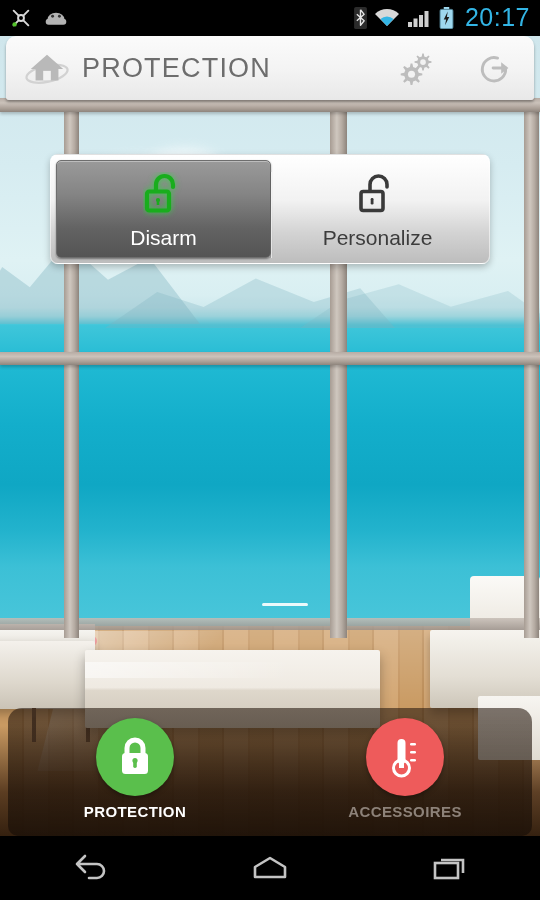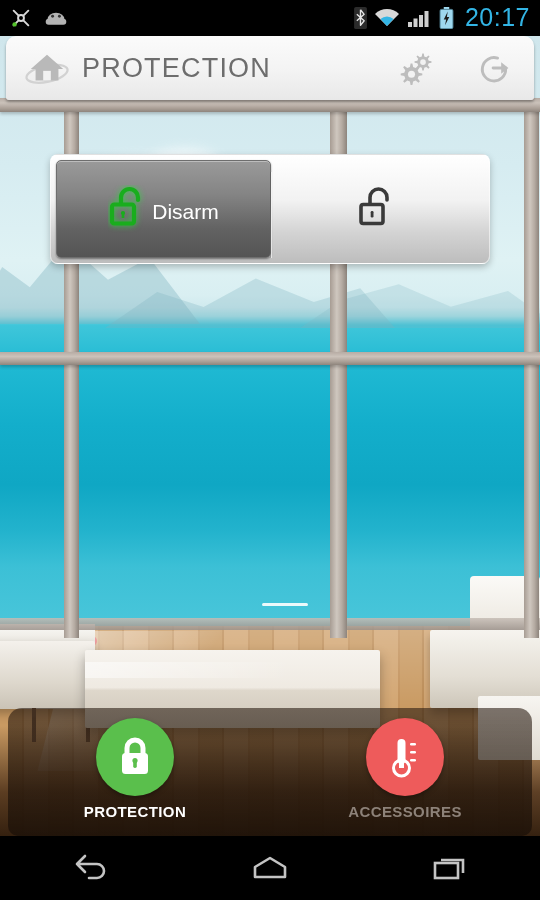--- a/index.html
+++ b/index.html
@@ -174,21 +174,21 @@
   
   .segment {
     position:absolute; left:50px; top:154px; width:440px; height:110px;
     background:linear-gradient(to bottom,#ffffff 0%,#f2f2f2 42%,#d3d3d3 72%,#bdbdbd 100%);
     border-radius:8px;
     border:1px solid rgba(255,255,255,.55);
     box-shadow:0 3px 7px rgba(0,0,0,.25), inset 0 1px 0 rgba(255,255,255,.9);
     display:flex; align-items:stretch; padding:5px; z-index:30;
   }
   .seg-btn {
-    flex:1; display:flex; flex-direction:row; align-items:center; justify-content:center;
+    flex:1; display:flex; flex-direction:column; align-items:center; justify-content:center;
     gap:2px; border-radius:5px; cursor:pointer; position:relative;
   }
   .seg-btn.active {
     background:linear-gradient(to bottom,#9a9a9a 0%,#848484 35%,#636363 70%,#545454 100%);
     box-shadow:inset 0 1px 0 rgba(255,255,255,.35), 0 1px 2px rgba(0,0,0,.4);
     border:1px solid #6e6e6e;
   }
   .seg-divider {
     position:absolute; top:12px; width:1px; height:86px;
     background:rgba(255,255,255,.65);
@@ -368,20 +368,21 @@
       <div class="seg-divider" style="left:0"></div>
       <div class="seg-icon">
         <svg width="42" height="48" viewBox="0 0 42 48">
           <g stroke="#3a3a3a" stroke-width="3.6" fill="none" stroke-linecap="round">
             <path d="M13 19 L13 12.5 A8.5 8.5 0 0 1 30 12.5 L30 15"></path>
             <rect x="4" y="19.5" width="22" height="19" rx="2.2"></rect>
           </g>
           <rect x="13.7" y="26" width="2.8" height="6.5" rx="1.2" fill="#3a3a3a"></rect>
         </svg>
       </div>
+      <div class="seg-label">Personalize</div>
     </div>
 
   </div>
 
   <div class="tabbar" style="bottom:64px;">
     <div class="tabbar-bg"></div>
     <div class="tabs">
 
       <div class="tab active">
         <div class="tab-circle" style="background:#5abf4c">

